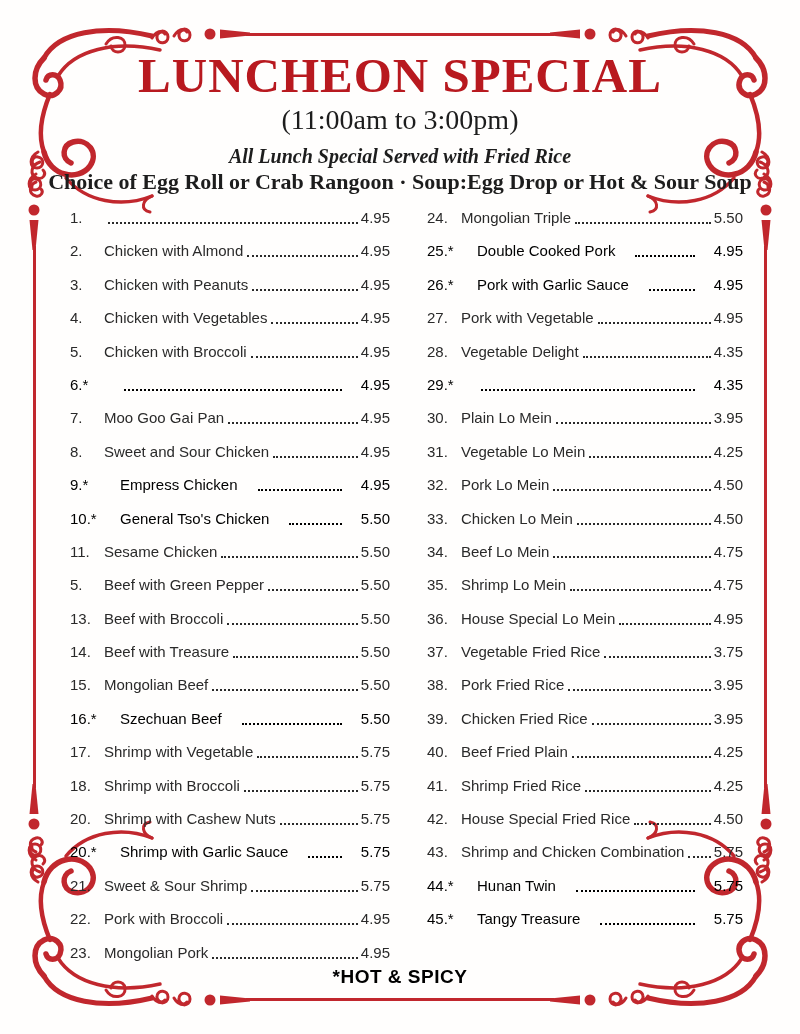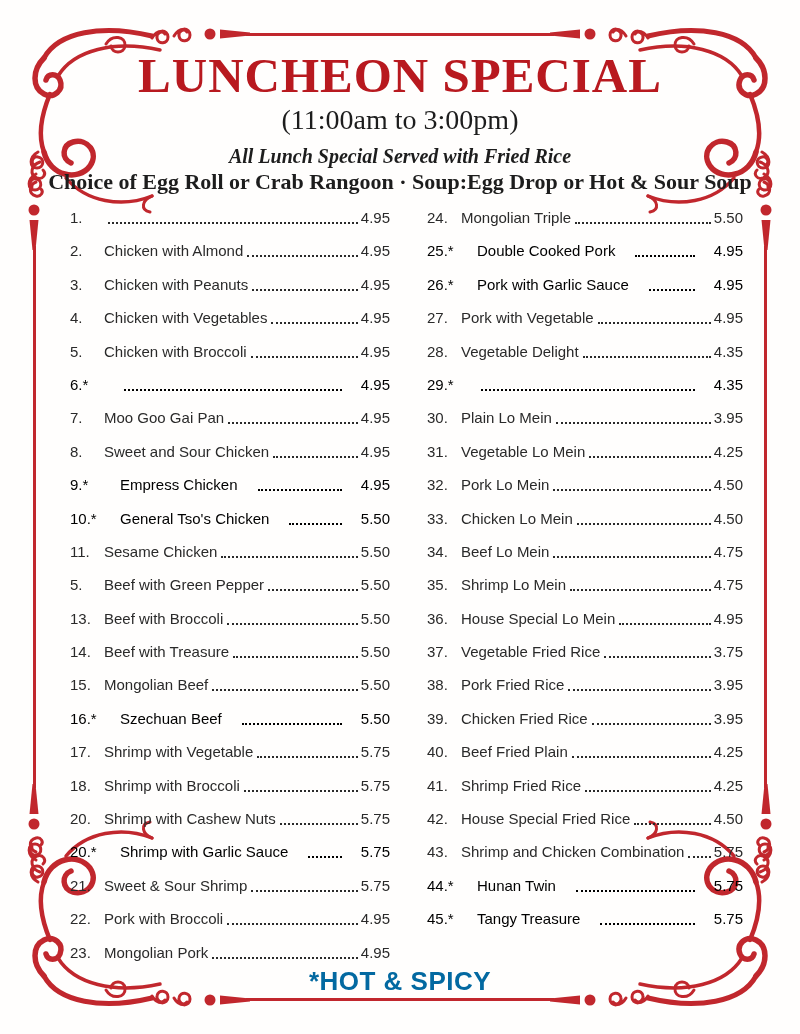--- a/index.html
+++ b/index.html
@@ -33,21 +33,21 @@
   .row{display:flex;height:20px;margin-bottom:13.4px;font-size:15px;
        color:#2a2a2a;line-height:20px;white-space:nowrap;}
   .row .num{width:34px;flex:0 0 auto;}
   .row .nm{flex:0 0 auto;}
   .row .leader{flex:1 1 auto;border-bottom:2px dotted currentColor;
                margin:0 3px 4px 4px;min-width:8px;}
   .row .pr{flex:0 0 auto;text-align:right;}
   .row.spicy{color:#000000;gap:16px;}
   
   .footer{position:absolute;top:966px;left:0;right:0;text-align:center;
-          font-size:26px;font-weight:bold;color:#0369a1;letter-spacing:.5px;}
+          font-size:19px;font-weight:bold;color:#000000;letter-spacing:.5px;}
 </style>
 </head>
 <body>
 
 <div class="page">
 
   <div class="corner tl">
     <svg viewBox="0 0 240 240" xmlns="http://www.w3.org/2000/svg">
       <g stroke="#c1272d" fill="none" stroke-linecap="round">
         <path d="M142,26 C92,14 48,22 34,48" stroke-width="5"></path>

